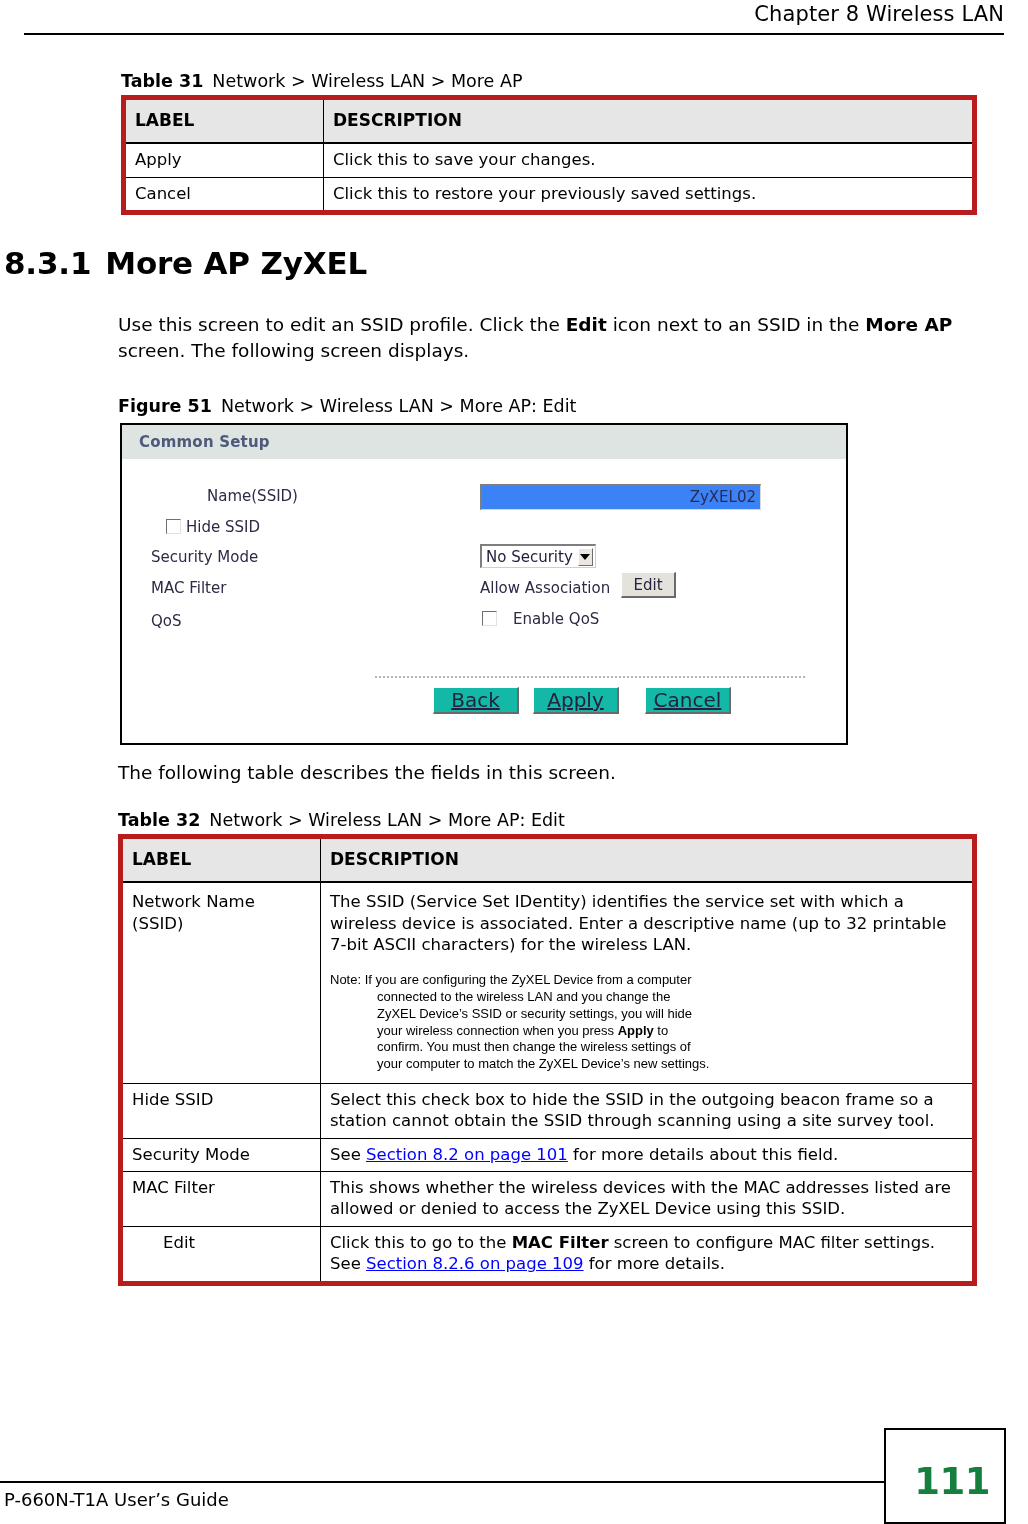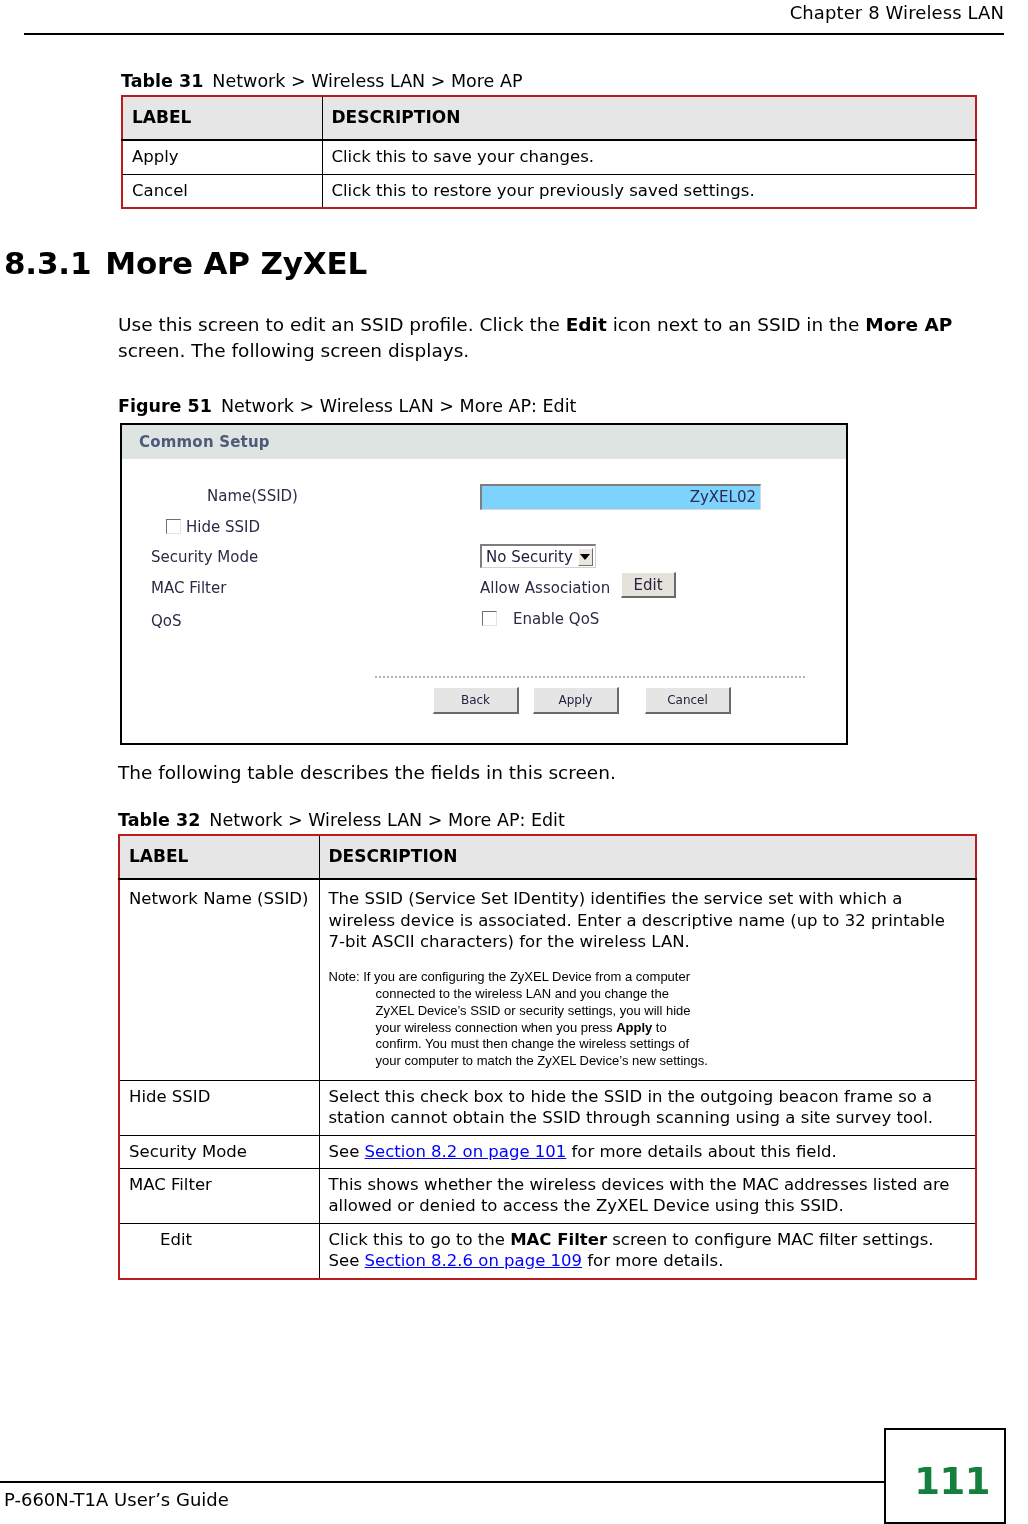--- a/index.html
+++ b/index.html
@@ -17,21 +17,21 @@
   
   .page-header {
     position: absolute;
     top: 0; left: 0; right: 0;
     height: 42px;
   }
   .page-header-text {
     position: absolute;
     right: 24px;
     top: 2px;
-    font-size: 18px;
+    font-size: 21px;
     letter-spacing: 0.1px;
     color: #000;
     white-space: nowrap;
   }
   .page-header-rule {
     position: absolute;
     left: 24px; right: 24px;
     top: 33px;
     height: 2px;
     background: #000;
@@ -50,21 +50,21 @@
     margin: 0 0 4px 0;
     white-space: nowrap;
   }
   .tbl-caption .cap-num { font-weight: bold; }
   .tbl-caption .cap-txt { font-weight: normal; margin-left: 9px; }
 
   
   table.doc-table {
     border-collapse: collapse;
     table-layout: fixed;
-    border: 2px solid #b91c1c;
+    border: 5px solid #b91c1c;
     background: #fff;
   }
   table.doc-table td, table.doc-table th {
     border: 1.5px solid #000;
     vertical-align: top;
     padding: 5px 9px 6px 9px;
     font-size: 16.5px;
     line-height: 1.30;
     text-align: left;
     color: #000;
@@ -126,21 +126,21 @@
     color: #2f2f4f;
   }
   .cfg-lbl {
     position: absolute;
     font-size: 15px;
     color: #2b2b46;
     white-space: nowrap;
   }
   .cfg-input {
     position: absolute;
-    background: #7dd3fc;
+    background: #3b82f6;
     border-top: 2px solid #7e7e7e;
     border-left: 2px solid #7e7e7e;
     border-right: 1px solid #d8d8d8;
     border-bottom: 1px solid #d8d8d8;
     font-size: 15px;
     color: #2b2b55;
     padding: 1px 4px;
     line-height: 20px;
     white-space: nowrap;
     overflow: hidden;
@@ -205,30 +205,31 @@
     white-space: nowrap;
   }
   .cfg-dotted {
     position: absolute;
     border-top: 2px dotted #b4b4b4;
   }
   .btn-row-btn {
     position: absolute;
     height: 27px;
     width: 86px;
-    background: #e5e5e5;
+    background: #14b8a6;
     border-top: 1.5px solid #ffffff;
     border-left: 1.5px solid #ffffff;
     border-right: 2.5px solid #6a6a6a;
     border-bottom: 2.5px solid #6a6a6a;
     display: flex;
     align-items: center;
     justify-content: center;
-    font-size: 12px;
+    font-size: 20px;
     color: #232340;
+    text-decoration: underline;
   }
 
   
   .xref { color: #0000ff; }
 
   
   .note-block {
     margin-top: 17px;
     font-family: "Liberation Sans", sans-serif;
     font-size: 13px;

